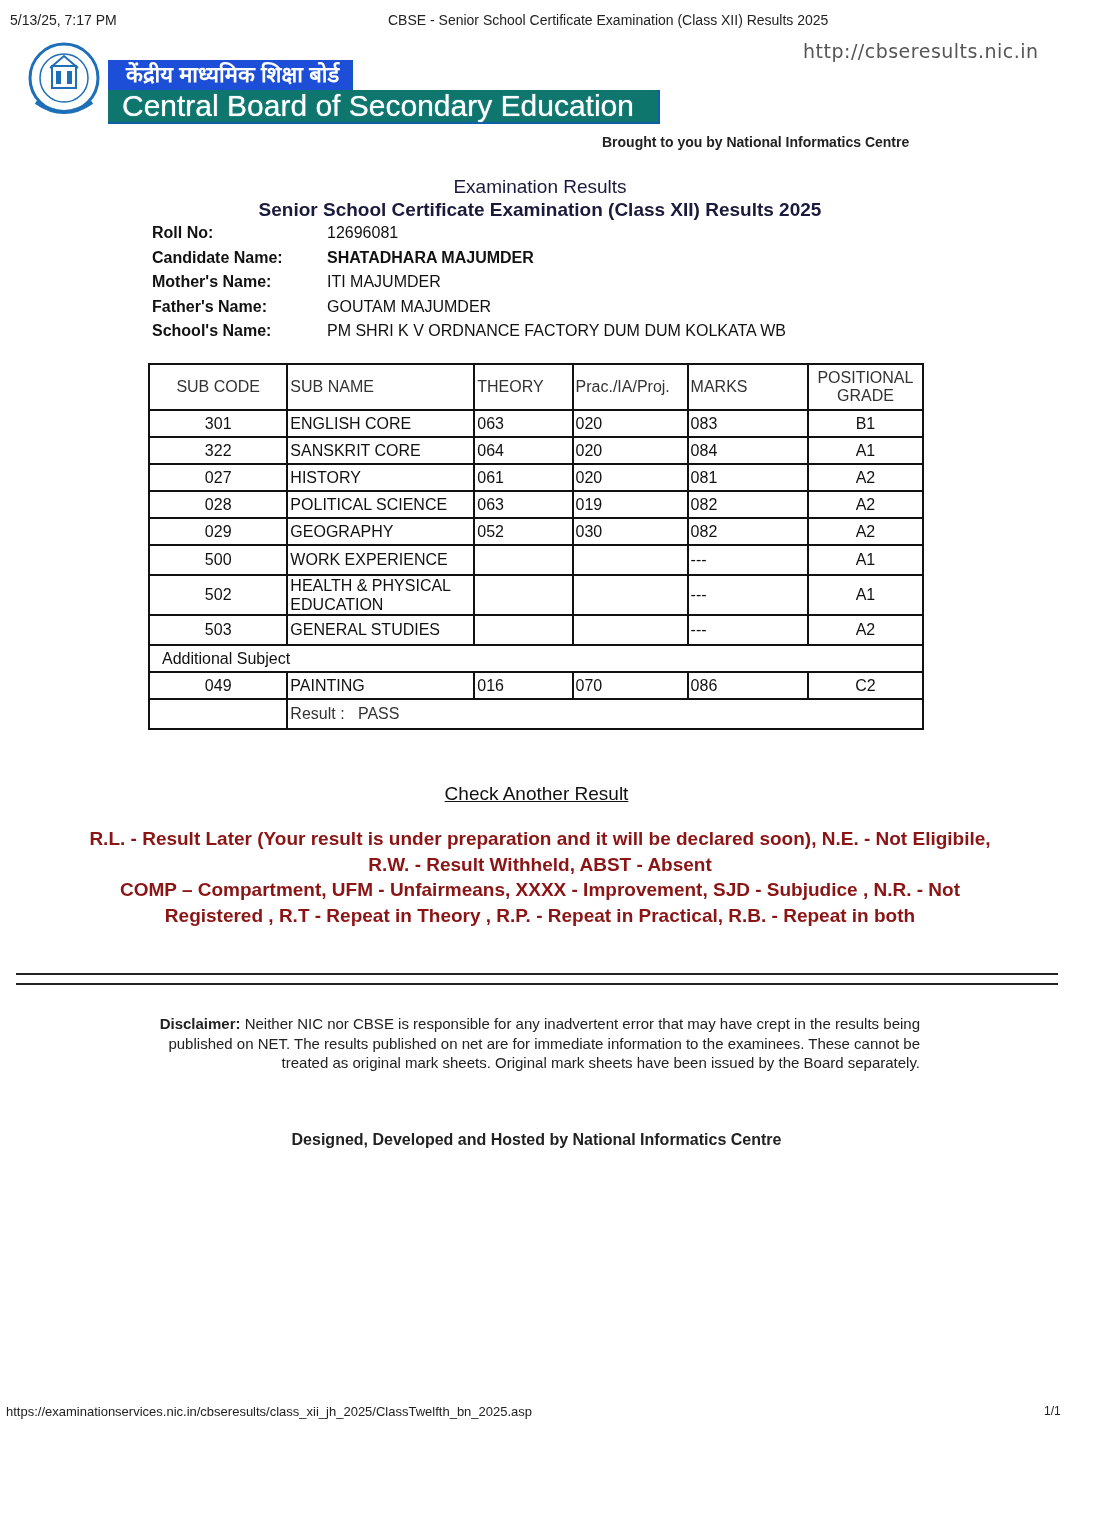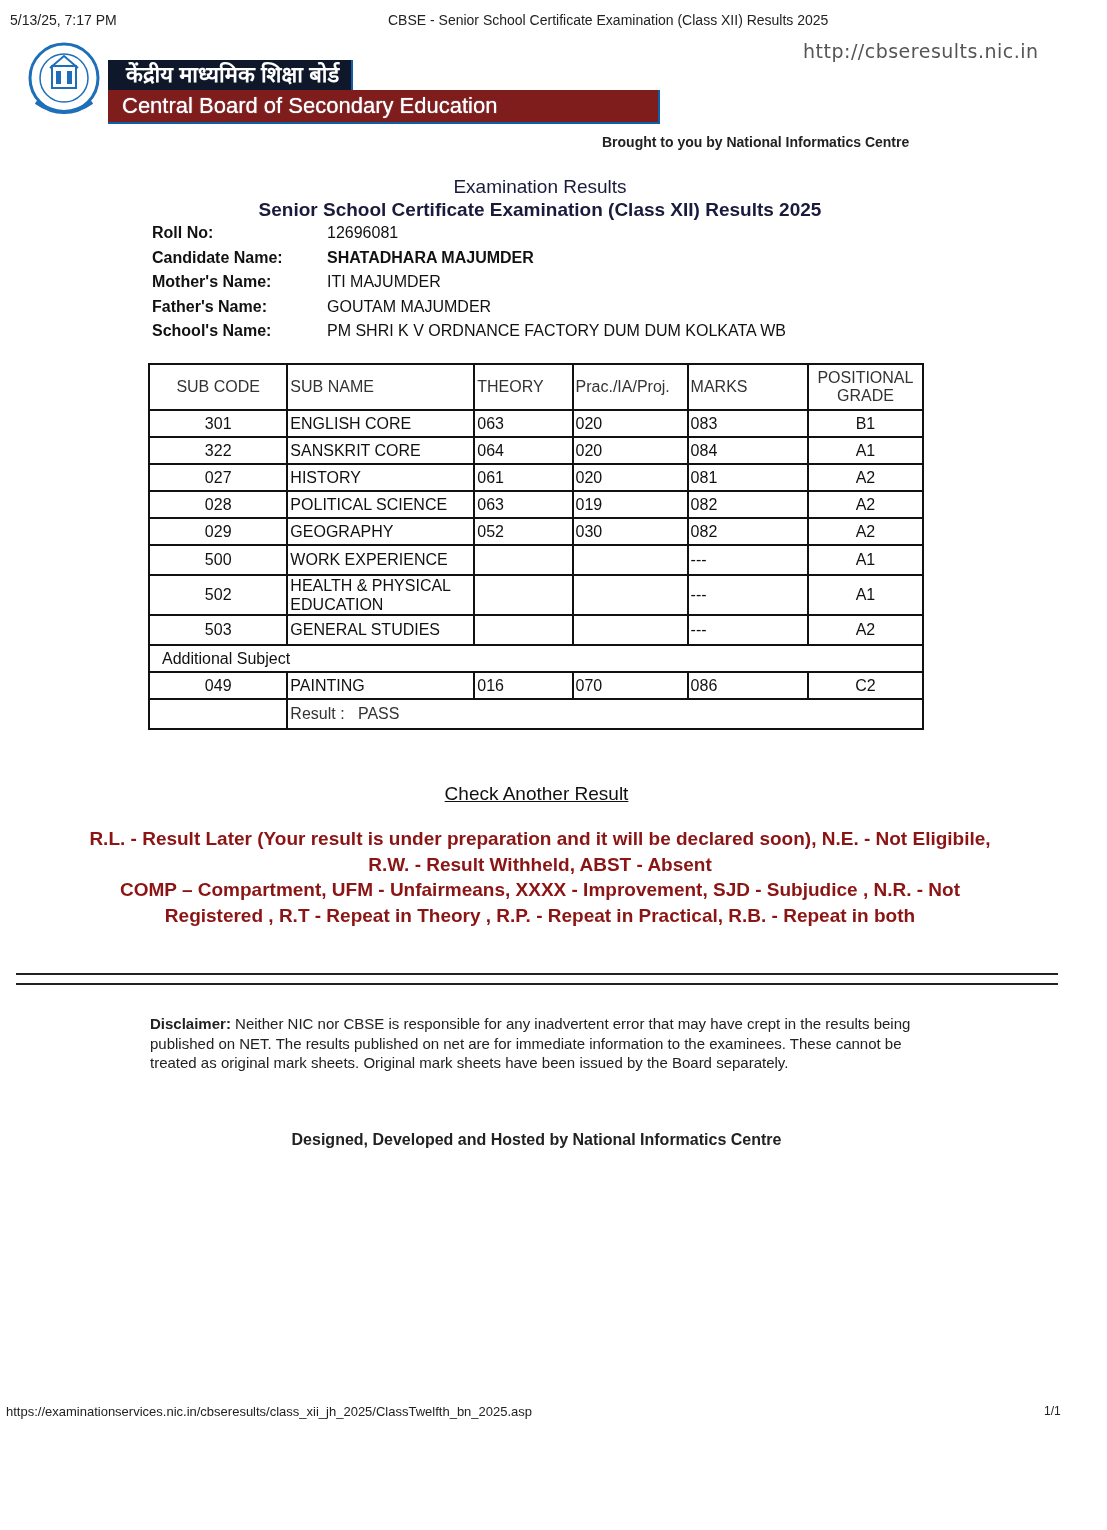--- a/index.html
+++ b/index.html
@@ -2,42 +2,42 @@
 <html><head>
 <meta charset="utf-8">
 <style>
   html, body { margin:0; padding:0; background:#ffffff; }
   body { width:1107px; height:1530px; position:relative; overflow:hidden; font-family:"Liberation Sans", sans-serif; color:#111; }
   .abs { position:absolute; }
   .print-date { left:10px; top:12px; font-size:14px; color:#222; }
   .print-title { left:388px; top:12px; font-size:14px; color:#222; }
   .site-url { left:803px; top:40px; font-size:19px; color:#555; font-family:"DejaVu Sans", sans-serif; letter-spacing:0.5px; }
   .logo { left:26px; top:40px; width:76px; height:80px; }
-  .banner-hindi { left:108px; top:60px; height:30px; background:#0f172a; color:#fff; font-size:22px; padding:0 12px 0 18px; line-height:30px; font-weight:bold; border-right:2px solid #0d5fa8; }
-  .banner-en { left:108px; top:90px; width:536px; height:32px; background:#7f1d1d; color:#fff; font-size:22px; line-height:32px; padding-left:14px; border-bottom:2px solid #0d5fa8; border-right:2px solid #0d5fa8; text-shadow:0 0 1px #d7ecff; }
+  .banner-hindi { left:108px; top:60px; height:30px; background:#1d4ed8; color:#fff; font-size:22px; padding:0 12px 0 18px; line-height:30px; font-weight:bold; border-right:2px solid #0d5fa8; }
+  .banner-en { left:108px; top:90px; width:536px; height:32px; background:#0f766e; color:#fff; font-size:30px; line-height:32px; padding-left:14px; border-bottom:2px solid #0d5fa8; border-right:2px solid #0d5fa8; text-shadow:0 0 1px #d7ecff; }
   .brought { left:602px; top:134px; font-size:14px; font-weight:bold; color:#222; }
   .exam-h1 { left:0; width:1080px; top:176px; text-align:center; font-size:19px; color:#1a1a3c; }
   .exam-h2 { left:0; width:1080px; top:199px; text-align:center; font-size:19px; color:#1a1a3c; font-weight:bold; }
   .info { left:152px; top:224px; font-size:16px; }
   .info-row { height:24.5px; display:flex; }
   .info-label { width:175px; font-weight:bold; }
   .info-val { }
   .info-val.bold { font-weight:bold; }
   table.results { position:absolute; left:148px; top:363px; width:776px; border-collapse:collapse; font-size:16px; }
   table.results td, table.results th { border:2px solid #111; padding:0 2px; height:25px; vertical-align:middle; }
   table.results th { font-weight:normal; text-align:left; height:44px; color:#333; }
   table.results th.c { text-align:center; }
   td.c { text-align:center; }
   .col-code{width:138px;} .col-name{width:186px;} .col-th{width:94px;} .col-pr{width:110px;} .col-mk{width:118px;} .col-gr{width:110px;}
   .check-link { left:0; width:1073px; top:783px; text-align:center; font-size:19px; text-decoration:underline; color:#111; cursor:pointer; }
   .note { left:20px; width:1040px; top:826px; text-align:center; color:#8b1414; font-size:19px; font-weight:bold; line-height:25.5px; }
   .note .title { color:#c1121a; font-size:20px; }
   .hr1 { left:16px; top:973px; width:1042px; height:0; border-top:2px solid #222; }
   .hr2 { left:16px; top:983px; width:1042px; height:0; border-top:2px solid #222; }
-  .disclaimer { left:150px; width:770px; top:1014px; text-align:left; font-size:15px; line-height:19.5px; color:#222; }
+  .disclaimer { left:150px; width:770px; top:1014px; text-align:right; font-size:15px; line-height:19.5px; color:#222; }
   .designed { left:0; width:1073px; top:1131px; text-align:center; font-size:16px; font-weight:bold; color:#222; }
   .footer-url { left:6px; top:1404px; font-size:13px; color:#222; }
   .footer-page { left:1044px; top:1404px; font-size:12px; color:#222; }
 </style>
 </head>
 <body>
 
 <div class="abs print-date">5/13/25, 7:17 PM</div>
 <div class="abs print-title">CBSE - Senior School Certificate Examination (Class XII) Results 2025</div>
 <div class="abs site-url">http://cbseresults.nic.in</div>

